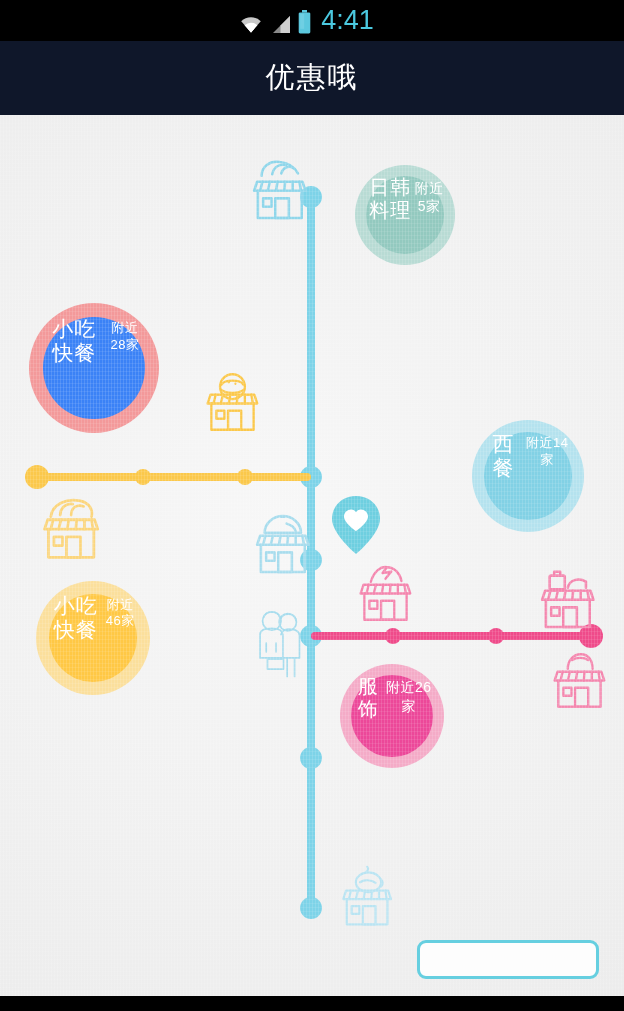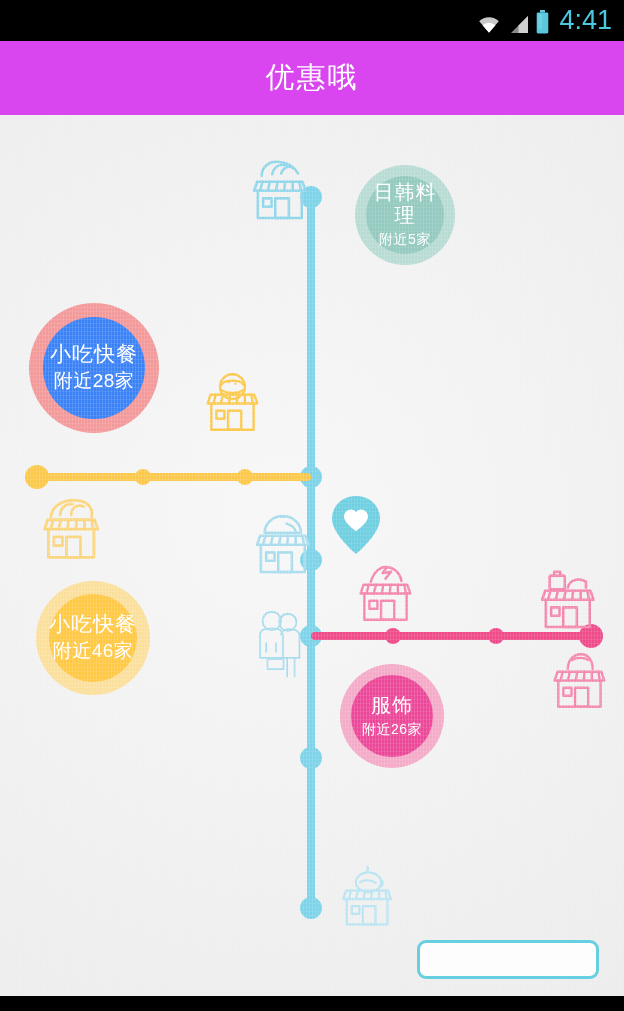--- a/index.html
+++ b/index.html
@@ -6,36 +6,36 @@
   html,body { width:624px; height:1011px; }
   body {
     font-family:"Liberation Sans","DejaVu Sans",sans-serif;
     background:#000; overflow:hidden;
   }
   #screen { position:relative; width:624px; height:1011px; overflow:hidden; background:#f1f1f1; }
 
   
   #statusbar {
     position:absolute; left:0; top:0; width:624px; height:41px;
-    background:#000; display:flex; align-items:center; justify-content:flex-end;
+    background:#000; display:flex; align-items:center; justify-content:center;
     padding-right:12px;
   }
   #statusbar .sb-icons { display:flex; align-items:flex-end; gap:7px; height:26px; }
   .wifi-ic { width:26px; height:20px; position:relative; }
   .sig-ic  { width:20px; height:20px; position:relative; }
   .bat-ic  { width:13px; height:24px; position:relative; }
   .clock {
     color:#4bc9e0; font-size:27px; letter-spacing:0px; margin-left:10px;
     font-family:"Liberation Sans",sans-serif; line-height:1;
   }
 
   
   #titlebar {
     position:absolute; left:0; top:41px; width:624px; height:74px;
-    background:#d946ef; display:flex; align-items:center; justify-content:center;
+    background:#0f172a; display:flex; align-items:center; justify-content:center;
   }
   #titlebar .title { color:#fff; font-size:29px; letter-spacing:2px; }
 
   
   #canvas {
     position:absolute; left:0; top:115px; width:624px; height:881px;
     background:#f1f1f1;
     background-image:
       radial-gradient(circle at 45% 45%, #f7f7f7 0%, #efefef 70%, #ececec 100%);
   }
@@ -54,25 +54,25 @@
   .vline { position:absolute; background:#7dd3e8; border-radius:6px; }
   .hline { position:absolute; border-radius:6px; }
   .node  { position:absolute; border-radius:50%; }
 
   
   .bubble{
     position:absolute; border-radius:50%; display:flex; flex-direction:column;
     align-items:center; justify-content:center; color:#fff; text-align:center;
   }
   .bubble .inner{
-    border-radius:50%; display:flex; flex-direction:column;
+    border-radius:50%; display:flex; flex-direction:row;
     justify-content:center; width:78%; height:78%;
   }
   .bubble .b-name{ font-size:21px; line-height:1.15; letter-spacing:1px; }
-  .bubble .b-sub { font-size:19px; line-height:1.3; margin-top:3px; letter-spacing:.5px; }
+  .bubble .b-sub { font-size:13px; line-height:1.3; margin-top:3px; letter-spacing:.5px; }
   .bubble.small .b-name{ font-size:20px; }
   .bubble.small .b-sub { font-size:14px; }
 
   
   .shop-ic{ position:absolute; }
   .pin-ic { position:absolute; }
 
   
   #searchbox{
     position:absolute; left:417px; top:940px; width:182px; height:39px;
@@ -233,20 +233,26 @@
           <span class="b-name">小吃快餐</span>
           <span class="b-sub">附近28家</span>
         </div>
       </div>
       <div class="bubble small" style="left: 355px; top: 50px; height: 100px; width: 100px; background: rgb(184, 219, 212); opacity: 1;">
         <div class="inner" style="background: rgb(147, 201, 191);">
           <span class="b-name">日韩料理</span>
           <span class="b-sub">附近5家</span>
         </div>
       </div>
+      <div class="bubble" style="left: 472px; top: 305px; height: 112px; width: 112px; background: rgb(180, 226, 238); opacity: 1;">
+        <div class="inner" style="background: rgb(130, 209, 229);">
+          <span class="b-name">西餐</span>
+          <span class="b-sub">附近14家</span>
+        </div>
+      </div>
       <div class="bubble" style="left: 36px; top: 466px; height: 114px; width: 114px; background: rgb(251, 223, 156); opacity: 1;">
         <div class="inner" style="background: rgb(255, 200, 69);">
           <span class="b-name">小吃快餐</span>
           <span class="b-sub">附近46家</span>
         </div>
       </div>
       <div class="bubble small" style="left: 340px; top: 549px; height: 104px; width: 104px; background: rgb(244, 171, 199); opacity: 1;">
         <div class="inner" style="background: #ec4899;">
           <span class="b-name">服饰</span>
           <span class="b-sub">附近26家</span>

